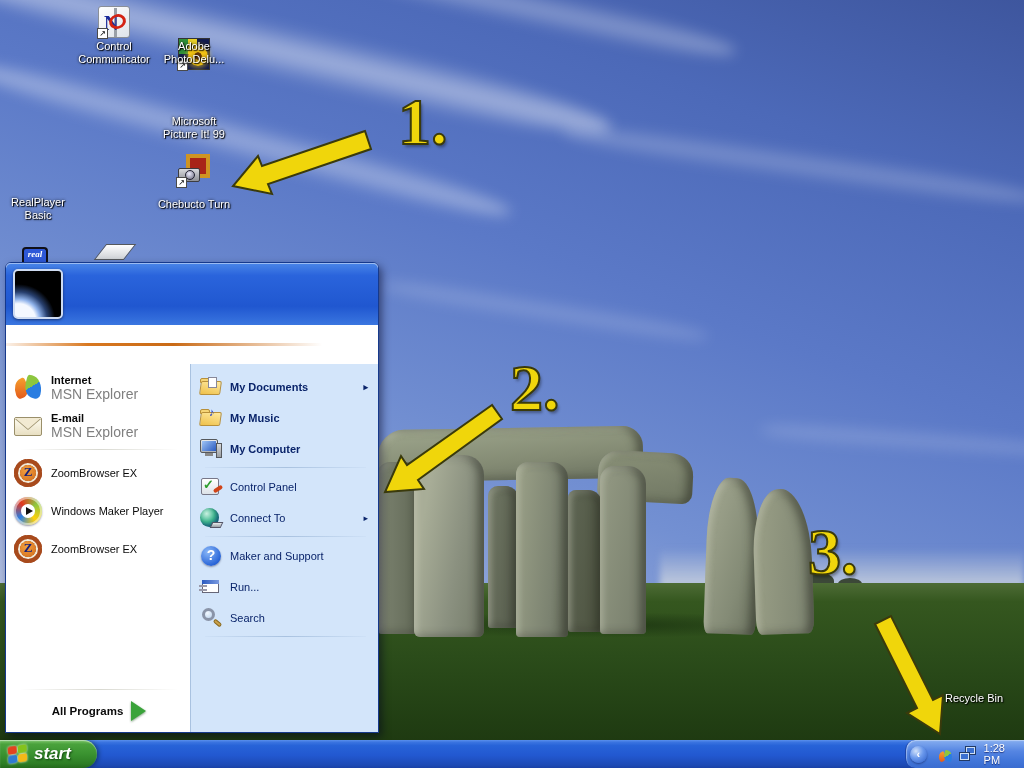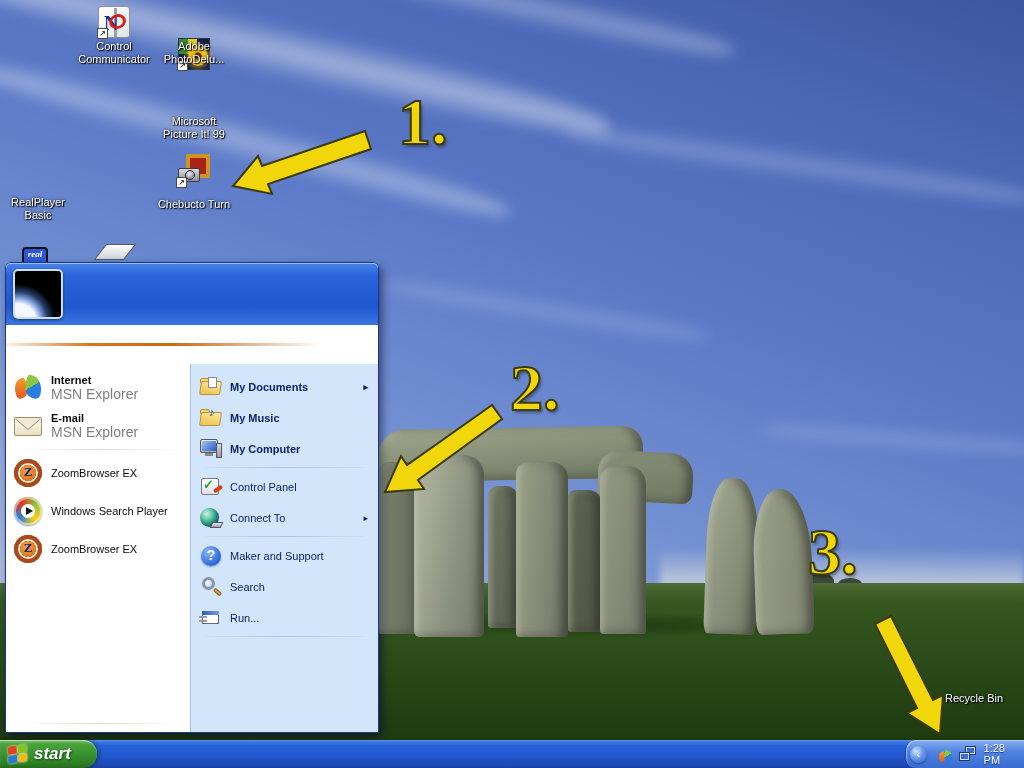--- a/index.html
+++ b/index.html
@@ -317,32 +317,36 @@
             <span class="z">Z</span>
           </span>
         <span class="single">ZoomBrowser EX</span>
       </div>
       <div class="ml-item">
         <span class="mi mi32 wmp">
             <span class="ball"></span>
             <span class="pl"></span>
             <span class="tri"></span>
           </span>
-        <span class="single">Windows Search Player</span>
+        <span class="single">Windows Maker Player</span>
       </div>
       <div class="ml-item">
         <span class="mi mi32 zb">
             <span class="outer"></span>
             <span class="inner"></span>
             <span class="z">Z</span>
           </span>
         <span class="single">ZoomBrowser EX</span>
       </div>
       <div class="ml-spacer"></div>
       <div class="ml-sep"></div>
+      <div class="allprog">
+        <b>All Programs</b>
+        <span class="green-arrow"></span>
+      </div>
     </div>
 
     <div class="sm-right">
       <div class="mr-item bold">
         <span class="mi mi24 folder">
             <span class="tab"></span>
             <span class="bd"></span>
             <span class="doc"></span>
           </span>
         <span>My Documents</span>
@@ -384,34 +388,34 @@
       </div>
       <div class="mr-sep"></div>
       <div class="mr-item">
         <span class="mi mi24 helpi">
             <span class="c"></span>
             <span class="q">?</span>
           </span>
         <span>Maker and Support</span>
       </div>
       <div class="mr-item">
-        <span class="mi mi24 searchi">
-            <span class="lens"></span>
-            <span class="hndl"></span>
-          </span>
-        <span>Search</span>
-      </div>
-      <div class="mr-item">
         <span class="mi mi24 runi">
             <span class="win"></span>
             <span class="bar"></span>
             <span class="sp1"></span>
             <span class="sp2"></span>
           </span>
         <span>Run...</span>
+      </div>
+      <div class="mr-item">
+        <span class="mi mi24 searchi">
+            <span class="lens"></span>
+            <span class="hndl"></span>
+          </span>
+        <span>Search</span>
       </div>
       <div class="mr-sep"></div>
     </div>
   </div>
 
 </div>
 
 <div class="taskbar">
   <div class="startbtn">
     <span class="flag">

